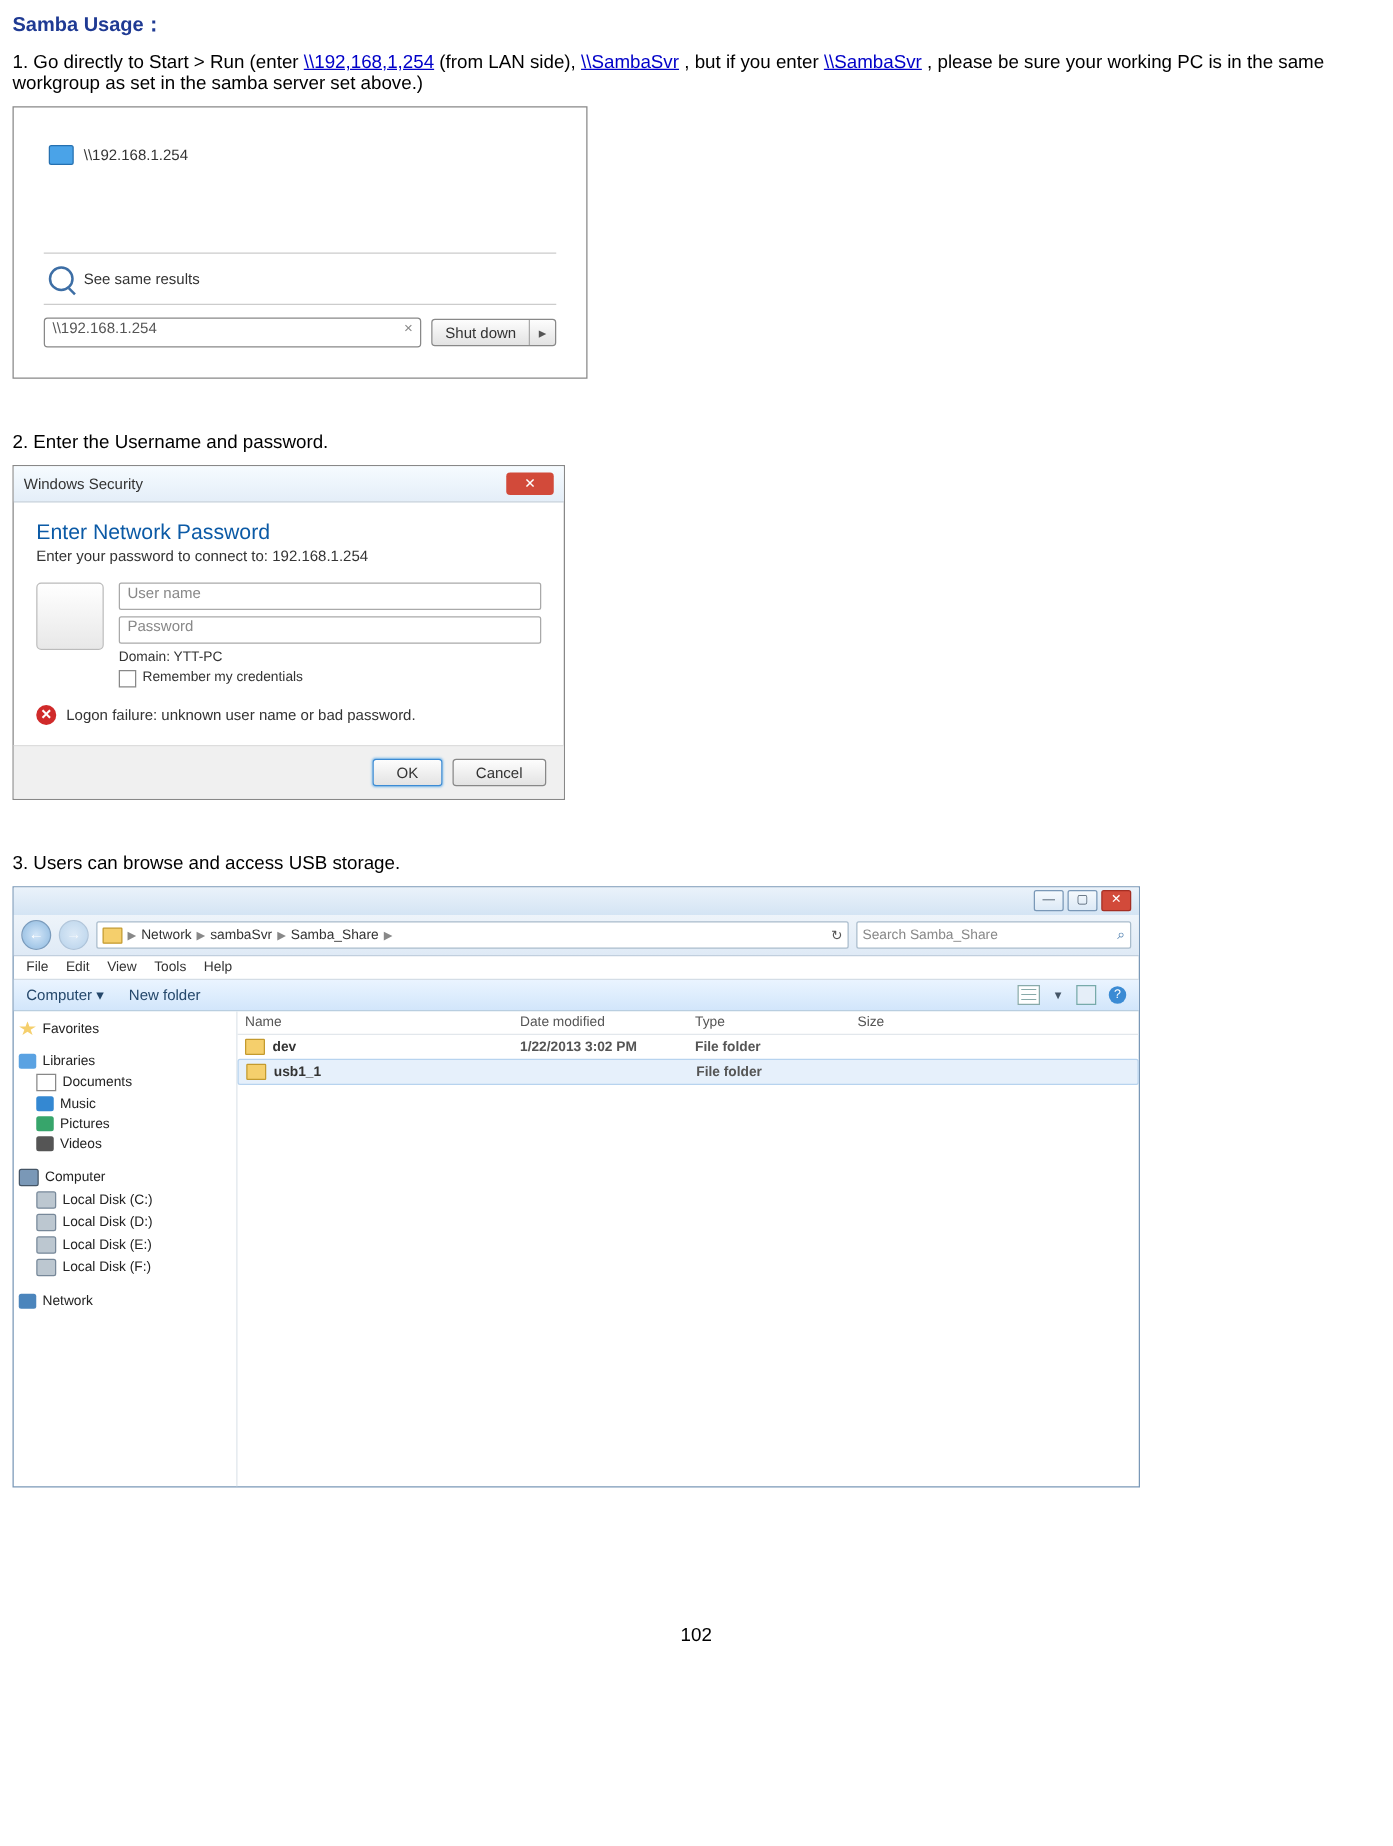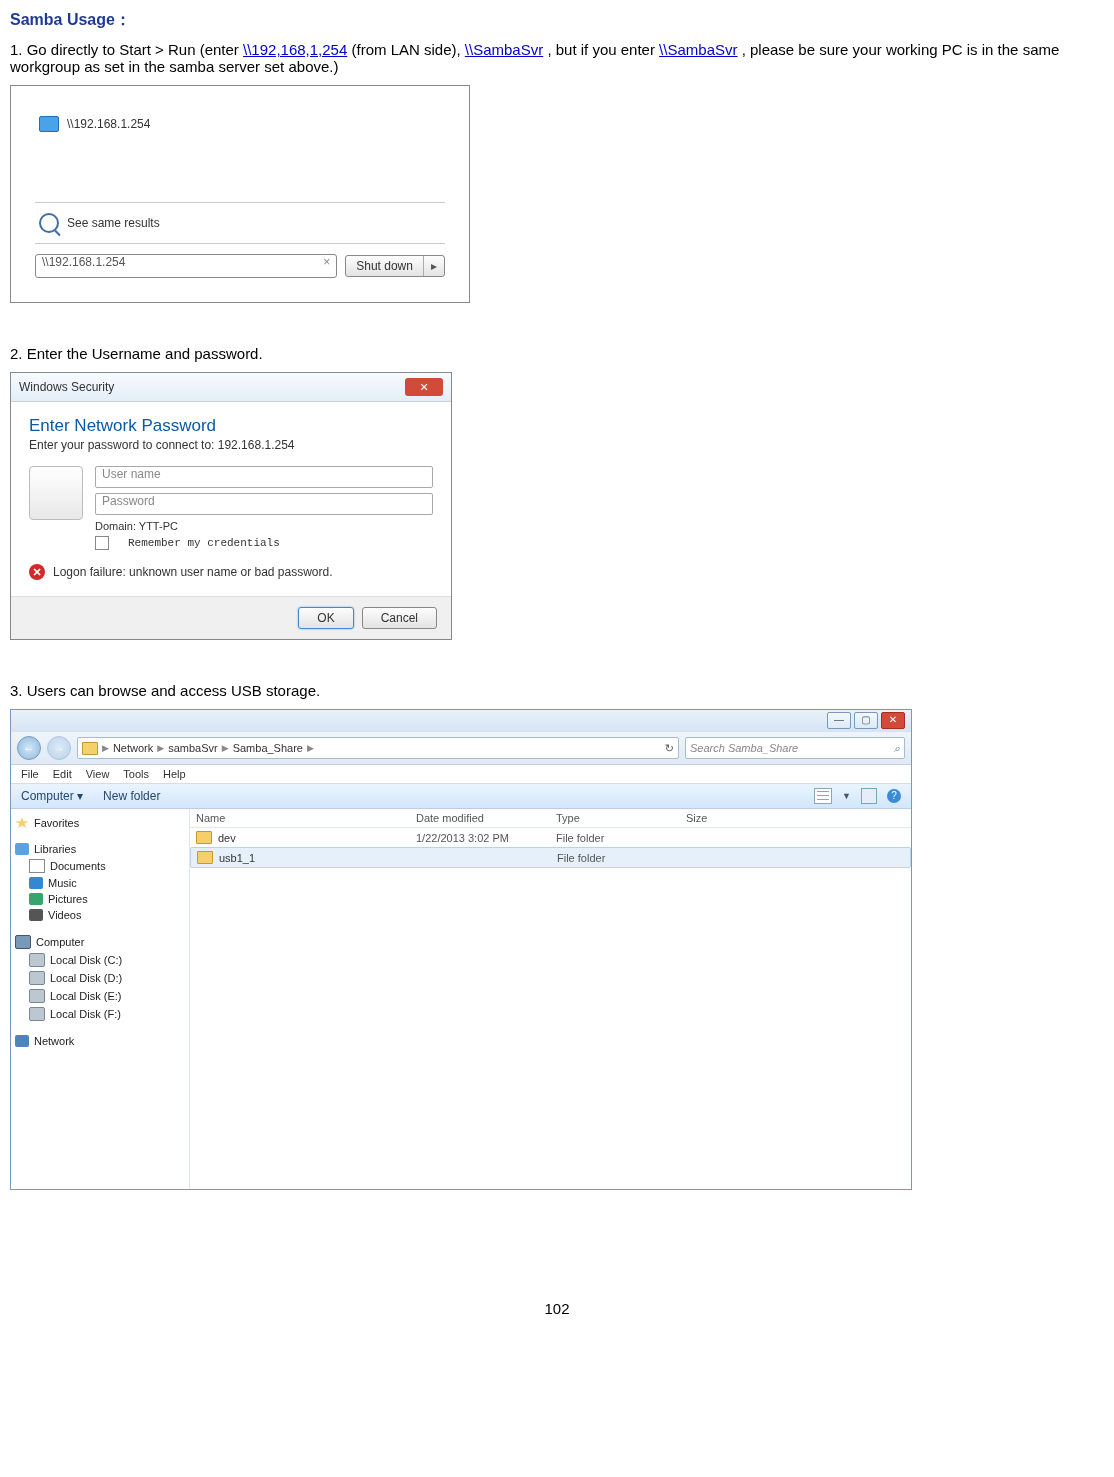--- a/index.html
+++ b/index.html
@@ -50,39 +50,39 @@
   .fig2 .titlebar { display:flex; align-items:center; background:linear-gradient(#f6fbff,#e4eef8); border-bottom:1px solid #c4cfda; padding:5px 8px; font-size:12px; }
   .fig2 .close { margin-left:auto; width:38px; height:18px; background:#d24a3a; border-radius:3px; color:#fff; text-align:center; font-size:11px; line-height:18px; }
   .fig2 .content { padding:14px 18px 16px; }
   .fig2 .h { color:#0b5aa6; font-size:17px; margin-bottom:2px; }
   .fig2 .sub { font-size:12px; color:#333; margin-bottom:14px; }
   .fig2 .cred { display:flex; gap:12px; }
   .fig2 .avatar { width:52px; height:52px; border:1px solid #bbb; border-radius:4px; background:linear-gradient(#fff,#e8e8e8); }
   .fig2 .inputs { flex:1; }
   .fig2 .txtfield { border:1px solid #a9a9a9; border-radius:2px; height:20px; padding:0 6px; color:#888; font-size:12px; margin-bottom:5px; }
   .fig2 .domain { font-size:11px; color:#333; margin:2px 0 4px; }
-  .fig2 .cbrow { font-size:11px; color:#333; display:flex; align-items:center; gap:19px;font-family:Liberation Mono, monospace; }
+  .fig2 .cbrow { font-size:11px; color:#333; display:flex; gap:5px; }
   .fig2 .cb { width:12px; height:12px; border:1px solid #888; }
   .fig2 .err { display:flex; align-items:center; gap:8px; margin-top:14px; font-size:12px; color:#333; }
   .fig2 .err-ico { width:16px; height:16px; border-radius:50%; background:#d02a2a; color:#fff; font-size:11px; line-height:16px; text-align:center; font-weight:bold; }
   .fig2 .btns { background:#f0f0f0; border-top:1px solid #ddd; padding:10px 14px; display:flex; justify-content:flex-end; gap:8px; }
   .fig2 .btn { border:1px solid #888; background:linear-gradient(#fdfdfd,#e3e3e3); border-radius:3px; padding:3px 18px; font-size:12px; }
   .fig2 .btn.primary { border:1px solid #3b8bd4; box-shadow:0 0 2px #6bb2ea; }
 
   
   .fig3 { width: 900px; padding:0; border:1px solid #7a98b7; }
   .fig3 .titlebar { height:18px; background:linear-gradient(#eaf2fa,#d4e4f4); display:flex; justify-content:flex-end; padding:2px 6px; gap:3px; }
   .fig3 .tbtn { width:22px; height:15px; border:1px solid #7a98b7; background:linear-gradient(#f5f9fd,#dce9f6); border-radius:2px; text-align:center; font-size:10px; color:#456; line-height:14px; }
   .fig3 .tbtn.cls { background:#d24a3a; border-color:#a52e23; color:#fff; }
   .fig3 .addrbar { display:flex; align-items:center; gap:6px; padding:4px 6px; background:linear-gradient(#eef4fa,#dfeaf6); border-bottom:1px solid #c1cfde; font-size:11px; color:#333; }
   .fig3 .navbtn { width:22px; height:22px; border-radius:50%; background:radial-gradient(#d3e6f8,#8cb8df); border:1px solid #7a9bbc; color:#fff; text-align:center; line-height:21px; font-size:12px; }
   .fig3 .crumb { flex:1; display:flex; align-items:center; background:#fff; border:1px solid #a9bccc; border-radius:2px; height:20px; padding:0 4px; gap:4px; }
   .fig3 .crumb .sep { color:#888; font-size:9px; }
   .fig3 .foldico { width:14px; height:11px; background:#f5cf6c; border:1px solid #c49a2e; border-radius:1px; }
-  .fig3 .searchbox { width:210px; display:flex; align-items:center; background:#fff; border:1px solid #a9bccc; border-radius:2px; height:20px; padding:0 4px; color:#888; font-style:italic; }
+  .fig3 .searchbox { width:210px; display:flex; align-items:center; background:#fff; border:1px solid #a9bccc; border-radius:2px; height:20px; padding:0 4px; color:#888; }
   .fig3 .searchbox .mag { margin-left:auto; color:#5180b0; }
   .fig3 .menubar { padding:3px 10px; font-size:11px; color:#333; display:flex; gap:14px; border-bottom:1px solid #d4dde6; }
   .fig3 .toolbar { display:flex; align-items:center; padding:4px 10px; gap:20px; background:linear-gradient(#eaf4ff,#d2e6fb); border-bottom:1px solid #b9cee0; font-size:12px; color:#25486b; }
   .fig3 .toolbar .right { margin-left:auto; display:flex; align-items:center; gap:10px; color:#456; }
   .fig3 .view-ico { width:16px; height:14px; border:1px solid #8aa; background:#fff; position:relative; }
   .fig3 .view-ico::before { content:""; position:absolute; inset:2px; background:repeating-linear-gradient(#8aa 0 1px, transparent 1px 4px); }
   .fig3 .preview-ico { width:14px; height:14px; background:#e5eef8; border:1px solid #7aa; }
   .fig3 .help-ico { width:14px; height:14px; border-radius:50%; background:#3b8bd4; color:#fff; text-align:center; font-size:10px; line-height:14px; }
   .fig3 .body { display:flex; min-height:380px; font-size:11px; }
   .fig3 .tree { width:170px; border-right:1px solid #e0e6ec; padding:6px 4px; color:#222; }
@@ -97,21 +97,21 @@
   .fig3 .ico-pic { background:#37a56b; border-radius:2px; }
   .fig3 .ico-vid { background:#555; border-radius:2px; }
   .fig3 .ico-comp { background:#7a98b7; border:1px solid #456; border-radius:2px; }
   .fig3 .ico-disk { background:#bcc7d0; border:1px solid #789; border-radius:2px; }
   .fig3 .ico-net { background:#4b85bc; border-radius:2px; }
   .fig3 .list { flex:1; }
   .fig3 .list .colhdr { display:flex; color:#555; border-bottom:1px solid #e2e7ec; padding:3px 6px; }
   .fig3 .list .colhdr .c-name { width:220px; }
   .fig3 .list .colhdr .c-date { width:140px; }
   .fig3 .list .colhdr .c-type { width:130px; }
-  .fig3 .list .row { display:flex; padding:3px 6px; align-items:center; }
+  .fig3 .list .row { display:flex; padding:3px 6px; align-items:center;font-weight:bold; }
   .fig3 .list .row.sel { background:#e6f0fb; border:1px solid #b7d3ef; border-radius:2px; }
   .fig3 .list .row .c-name { width:220px; display:flex; gap:6px; align-items:center; }
   .fig3 .list .row .c-date { width:140px; color:#555; }
   .fig3 .list .row .c-type { width:130px; color:#555; }
   .fig3 .status { display:flex; align-items:center; gap:15px; padding:6px 10px; border-top:1px solid #d4dde6; font-size:11px; color:#333; background:#f4f8fc; }
   .fig3 .status .big-fold { width:34px; height:28px; background:#f5cf6c; border:1px solid #c49a2e; border-radius:3px; }
 
   .spacer { height: 16px; }
   .page-num { text-align:center; margin-top:90px; font-size:15px; }
 </style>

